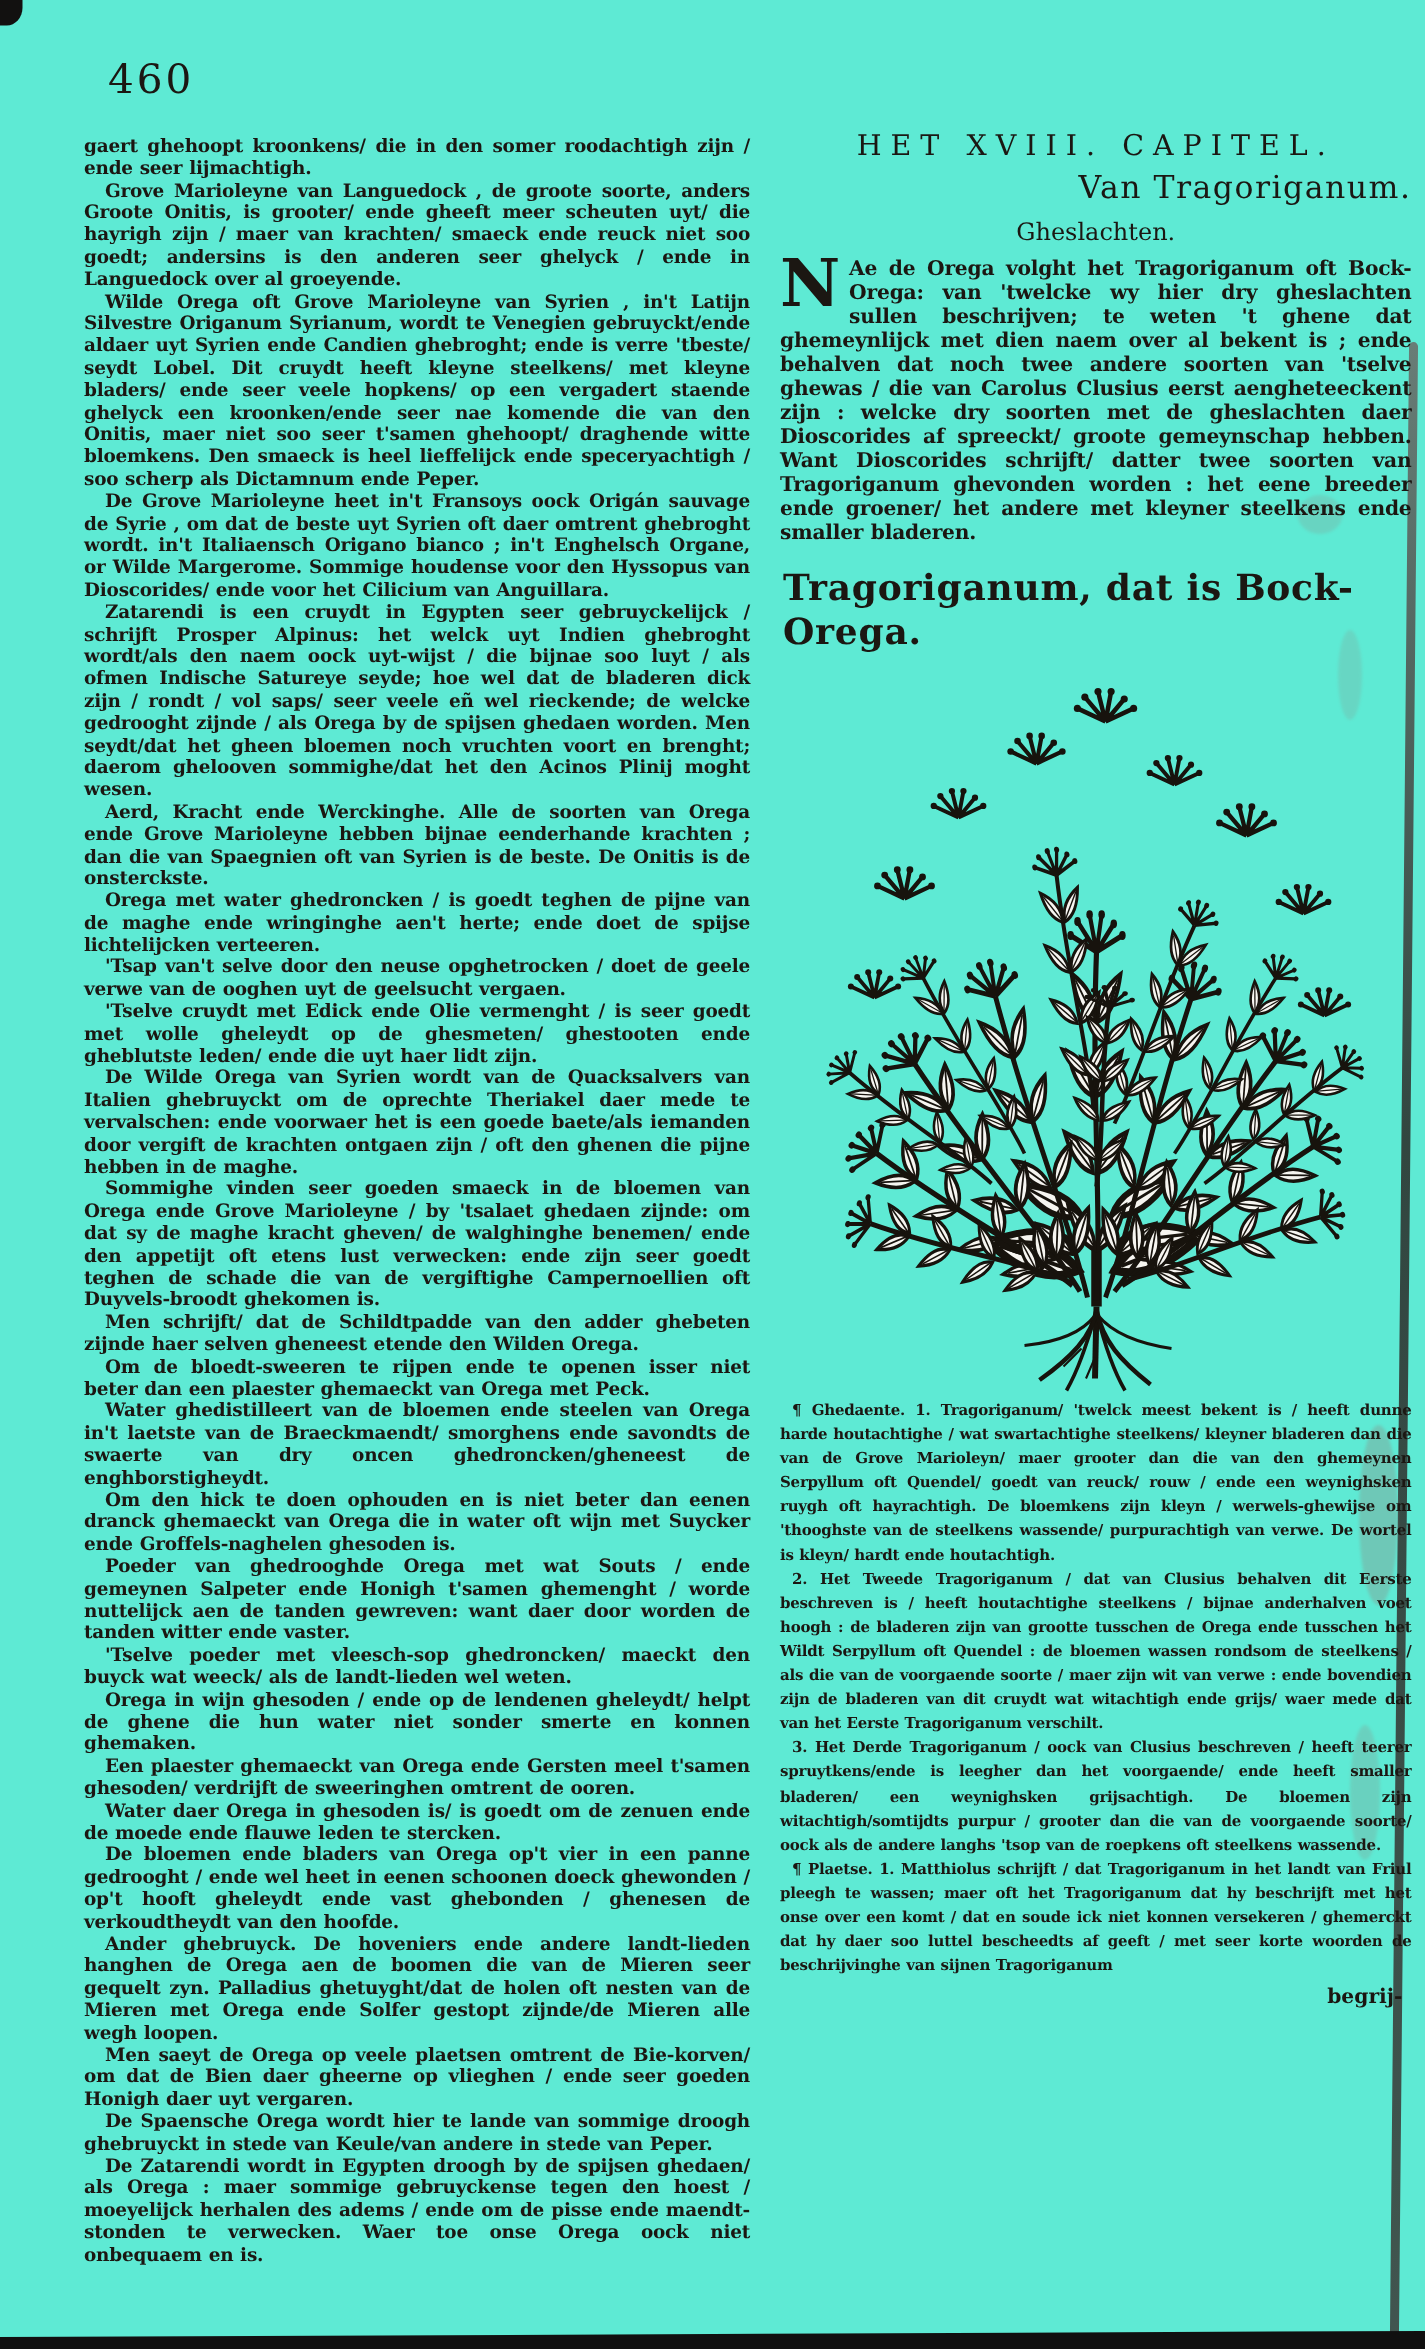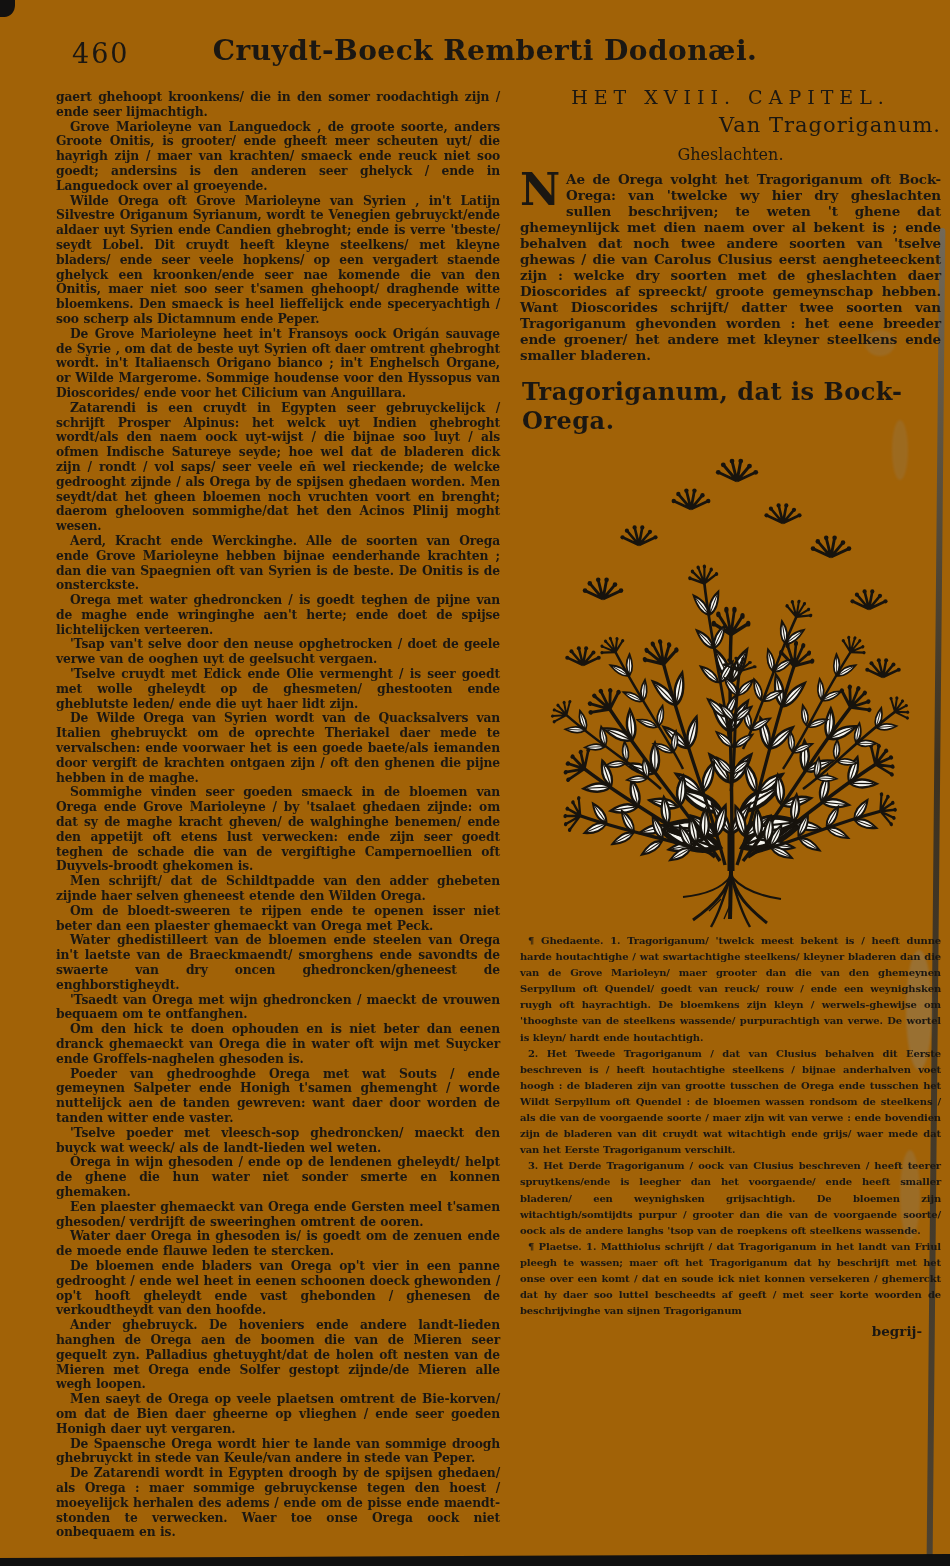--- a/index.html
+++ b/index.html
@@ -1,18 +1,18 @@
 <!DOCTYPE html>
 <html><head>
 <meta charset="utf-8">
 <style>
   html,body{margin:0;padding:0;background:#888;}
   .page{
     position:relative;width:950px;height:1566px;margin:0 auto;
-    background:#a16207;overflow:hidden;
+    background:#5eead4;overflow:hidden;
     font-family:"DejaVu Serif",serif;color:#1b1712;
   }
   
   .corner-blob{position:absolute;left:0;top:0;width:15px;height:17px;background:#121110;border-radius:0 0 70% 0;}
   .bottom-edge{position:absolute;left:-8px;bottom:-4px;width:966px;height:14px;background:#101010;transform:rotate(-0.25deg);}
   .edge-streak{position:absolute;right:11px;top:228px;width:6px;height:1330px;background:linear-gradient(#6a6a66,#2a2926 40%,#3c3b38);transform:rotate(0.55deg);opacity:.85;border-radius:3px;}
   .stain{position:absolute;background:#8d8a82;opacity:.35;border-radius:50%;filter:blur(1px);}
   .stain.s1{right:18px;top:950px;width:26px;height:120px;}
   .stain.s2{right:30px;top:1150px;width:20px;height:90px;opacity:.25;}
   .stain.s3{right:42px;top:420px;width:16px;height:60px;opacity:.2;}
@@ -29,53 +29,51 @@
   .col-left p:first-child{text-indent:0;}
 
   .chapter-heading{margin:0;text-align:center;font-size:19px;font-weight:normal;letter-spacing:6px;}
   .chapter-subtitle{margin:5px 0 0 0;text-align:right;font-size:21px;font-weight:normal;letter-spacing:1px;}
   .section-heading{margin:8px 0 0 0;text-align:center;font-size:16px;font-weight:normal;}
   .intro{margin:7px 0 0 0;font-size:13.5px;line-height:16px;}
   .drop-cap{float:left;font-size:44px;line-height:34px;font-weight:bold;margin:2px 6px 0 0;}
   .figure-caption{margin:14px 0 0 2px;font-size:24px;font-weight:bold;letter-spacing:.5px;}
   .figure-wrap{margin:4px 0 0 0;text-align:center;}
   .desc p{margin:0;font-size:10px;line-height:16.1px;text-indent:8px;}
-  .catchword{margin:4px 19px 0 0;text-align:right;font-size:13.5px;font-weight:bold;}
+  .catchword{margin:4px 6px 0 0;text-align:right;font-size:13.5px;font-weight:bold;}
 </style>
 </head>
 <body>
 
 <div class="page">
 
   <div class="corner-blob"></div>
   <div class="edge-streak"></div>
   <div class="stain s1"></div>
   <div class="stain s2"></div>
   <div class="stain s3"></div>
   <div class="stain s4"></div>
 
   <div class="pageno">460</div>
-  <div class="running-title">Cruydt-Boeck Remberti Dodonæi.</div>
 
   <div class="col-left bl">
       <p>gaert ghehoopt kroonkens/ die in den somer roodachtigh zijn / ende seer lijmachtigh.</p>
       <p>Grove Marioleyne van Languedock , de groote soorte, anders Groote Onitis, is grooter/ ende gheeft meer scheuten uyt/ die hayrigh zijn / maer van krachten/ smaeck ende reuck niet soo goedt; andersins is den anderen seer ghelyck / ende in Languedock over al groeyende.</p>
       <p>Wilde Orega oft Grove Marioleyne van Syrien , in't Latijn Silvestre Origanum Syrianum, wordt te Venegien gebruyckt/ende aldaer uyt Syrien ende Candien ghebroght; ende is verre 'tbeste/ seydt Lobel. Dit cruydt heeft kleyne steelkens/ met kleyne bladers/ ende seer veele hopkens/ op een vergadert staende ghelyck een kroonken/ende seer nae komende die van den Onitis, maer niet soo seer t'samen ghehoopt/ draghende witte bloemkens. Den smaeck is heel lieffelijck ende speceryachtigh / soo scherp als Dictamnum ende Peper.</p>
       <p>De Grove Marioleyne heet in't Fransoys oock Origán sauvage de Syrie , om dat de beste uyt Syrien oft daer omtrent ghebroght wordt. in't Italiaensch Origano bianco ; in't Enghelsch Organe, or Wilde Margerome. Sommige houdense voor den Hyssopus van Dioscorides/ ende voor het Cilicium van Anguillara.</p>
       <p>Zatarendi is een cruydt in Egypten seer gebruyckelijck / schrijft Prosper Alpinus: het welck uyt Indien ghebroght wordt/als den naem oock uyt-wijst / die bijnae soo luyt / als ofmen Indische Satureye seyde; hoe wel dat de bladeren dick zijn / rondt / vol saps/ seer veele eñ wel rieckende; de welcke gedrooght zijnde / als Orega by de spijsen ghedaen worden. Men seydt/dat het gheen bloemen noch vruchten voort en brenght; daerom ghelooven sommighe/dat het den Acinos Plinij moght wesen.</p>
       <p>Aerd, Kracht ende Werckinghe. Alle de soorten van Orega ende Grove Marioleyne hebben bijnae eenderhande krachten ; dan die van Spaegnien oft van Syrien is de beste. De Onitis is de onsterckste.</p>
       <p>Orega met water ghedroncken / is goedt teghen de pijne van de maghe ende wringinghe aen't herte; ende doet de spijse lichtelijcken verteeren.</p>
       <p>'Tsap van't selve door den neuse opghetrocken / doet de geele verwe van de ooghen uyt de geelsucht vergaen.</p>
       <p>'Tselve cruydt met Edick ende Olie vermenght / is seer goedt met wolle gheleydt op de ghesmeten/ ghestooten ende gheblutste leden/ ende die uyt haer lidt zijn.</p>
       <p>De Wilde Orega van Syrien wordt van de Quacksalvers van Italien ghebruyckt om de oprechte Theriakel daer mede te vervalschen: ende voorwaer het is een goede baete/als iemanden door vergift de krachten ontgaen zijn / oft den ghenen die pijne hebben in de maghe.</p>
       <p>Sommighe vinden seer goeden smaeck in de bloemen van Orega ende Grove Marioleyne / by 'tsalaet ghedaen zijnde: om dat sy de maghe kracht gheven/ de walghinghe benemen/ ende den appetijt oft etens lust verwecken: ende zijn seer goedt teghen de schade die van de vergiftighe Campernoellien oft Duyvels-broodt ghekomen is.</p>
       <p>Men schrijft/ dat de Schildtpadde van den adder ghebeten zijnde haer selven gheneest etende den Wilden Orega.</p>
       <p>Om de bloedt-sweeren te rijpen ende te openen isser niet beter dan een plaester ghemaeckt van Orega met Peck.</p>
       <p>Water ghedistilleert van de bloemen ende steelen van Orega in't laetste van de Braeckmaendt/ smorghens ende savondts de swaerte van dry oncen ghedroncken/gheneest de enghborstigheydt.</p>
-      <p>'Tsaedt van Orega met wijn ghedroncken / maeckt de vrouwen bequaem om te ontfanghen.</p>
       <p>Om den hick te doen ophouden en is niet beter dan eenen dranck ghemaeckt van Orega die in water oft wijn met Suycker ende Groffels-naghelen ghesoden is.</p>
       <p>Poeder van ghedrooghde Orega met wat Souts / ende gemeynen Salpeter ende Honigh t'samen ghemenght / worde nuttelijck aen de tanden gewreven: want daer door worden de tanden witter ende vaster.</p>
       <p>'Tselve poeder met vleesch-sop ghedroncken/ maeckt den buyck wat weeck/ als de landt-lieden wel weten.</p>
       <p>Orega in wijn ghesoden / ende op de lendenen gheleydt/ helpt de ghene die hun water niet sonder smerte en konnen ghemaken.</p>
       <p>Een plaester ghemaeckt van Orega ende Gersten meel t'samen ghesoden/ verdrijft de sweeringhen omtrent de ooren.</p>
       <p>Water daer Orega in ghesoden is/ is goedt om de zenuen ende de moede ende flauwe leden te stercken.</p>
       <p>De bloemen ende bladers van Orega op't vier in een panne gedrooght / ende wel heet in eenen schoonen doeck ghewonden / op't hooft gheleydt ende vast ghebonden / ghenesen de verkoudtheydt van den hoofde.</p>
       <p>Ander ghebruyck. De hoveniers ende andere landt-lieden hanghen de Orega aen de boomen die van de Mieren seer gequelt zyn. Palladius ghetuyght/dat de holen oft nesten van de Mieren met Orega ende Solfer gestopt zijnde/de Mieren alle wegh loopen.</p>
       <p>Men saeyt de Orega op veele plaetsen omtrent de Bie-korven/ om dat de Bien daer gheerne op vlieghen / ende seer goeden Honigh daer uyt vergaren.</p>
       <p>De Spaensche Orega wordt hier te lande van sommige droogh ghebruyckt in stede van Keule/van andere in stede van Peper.</p>

